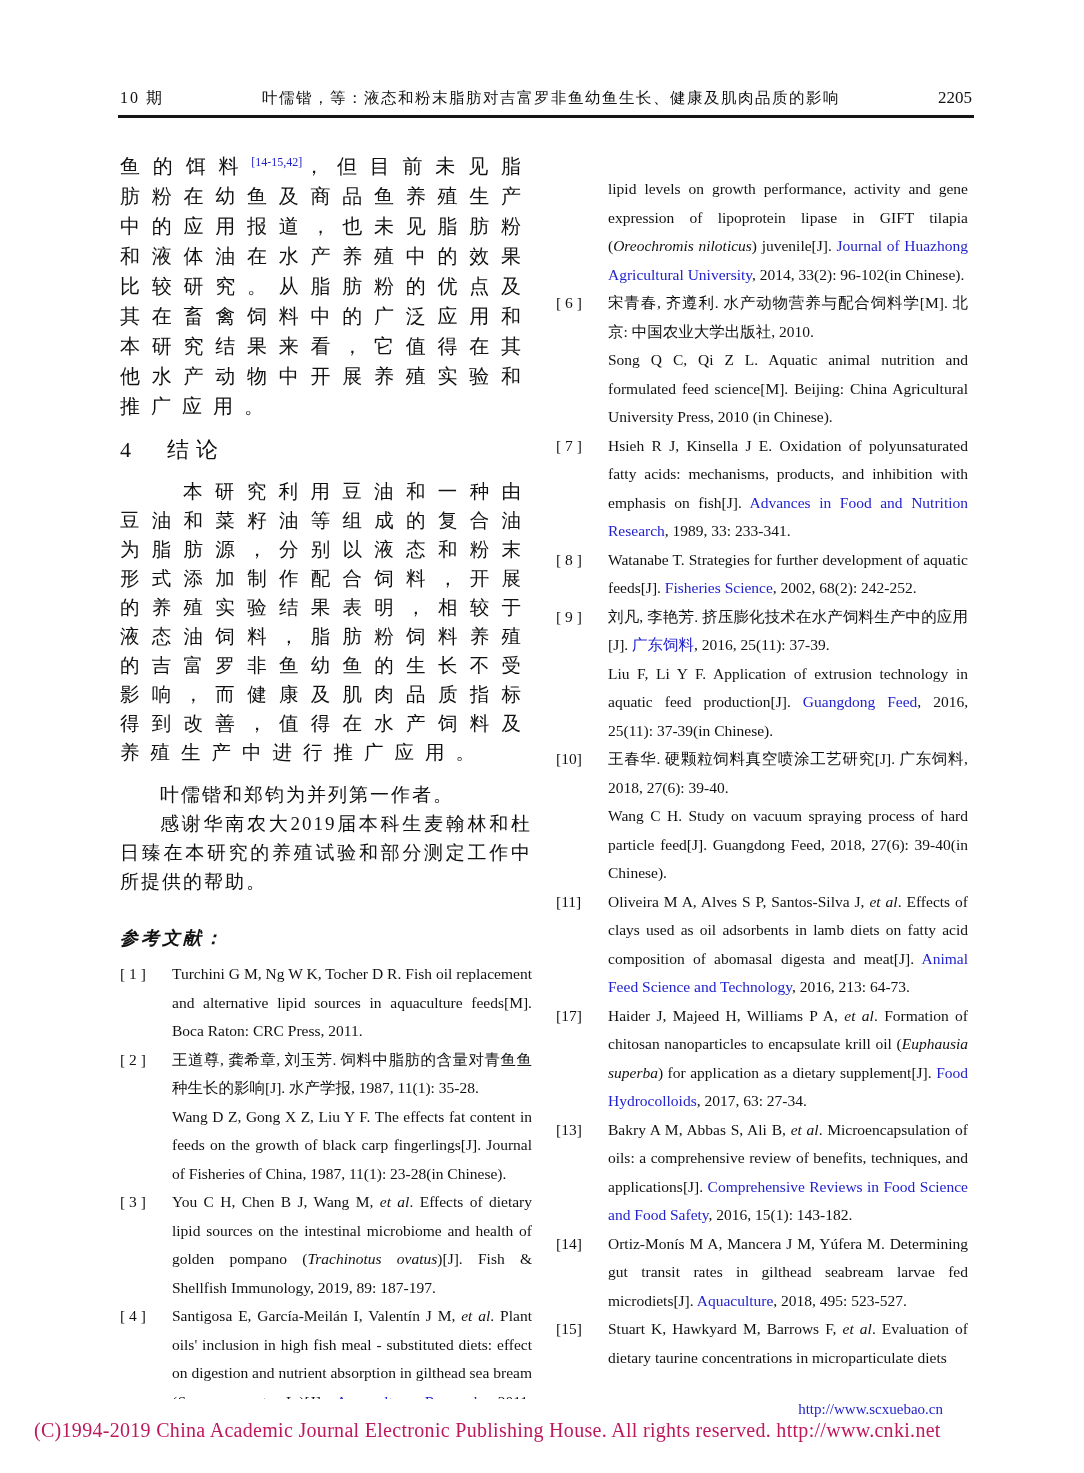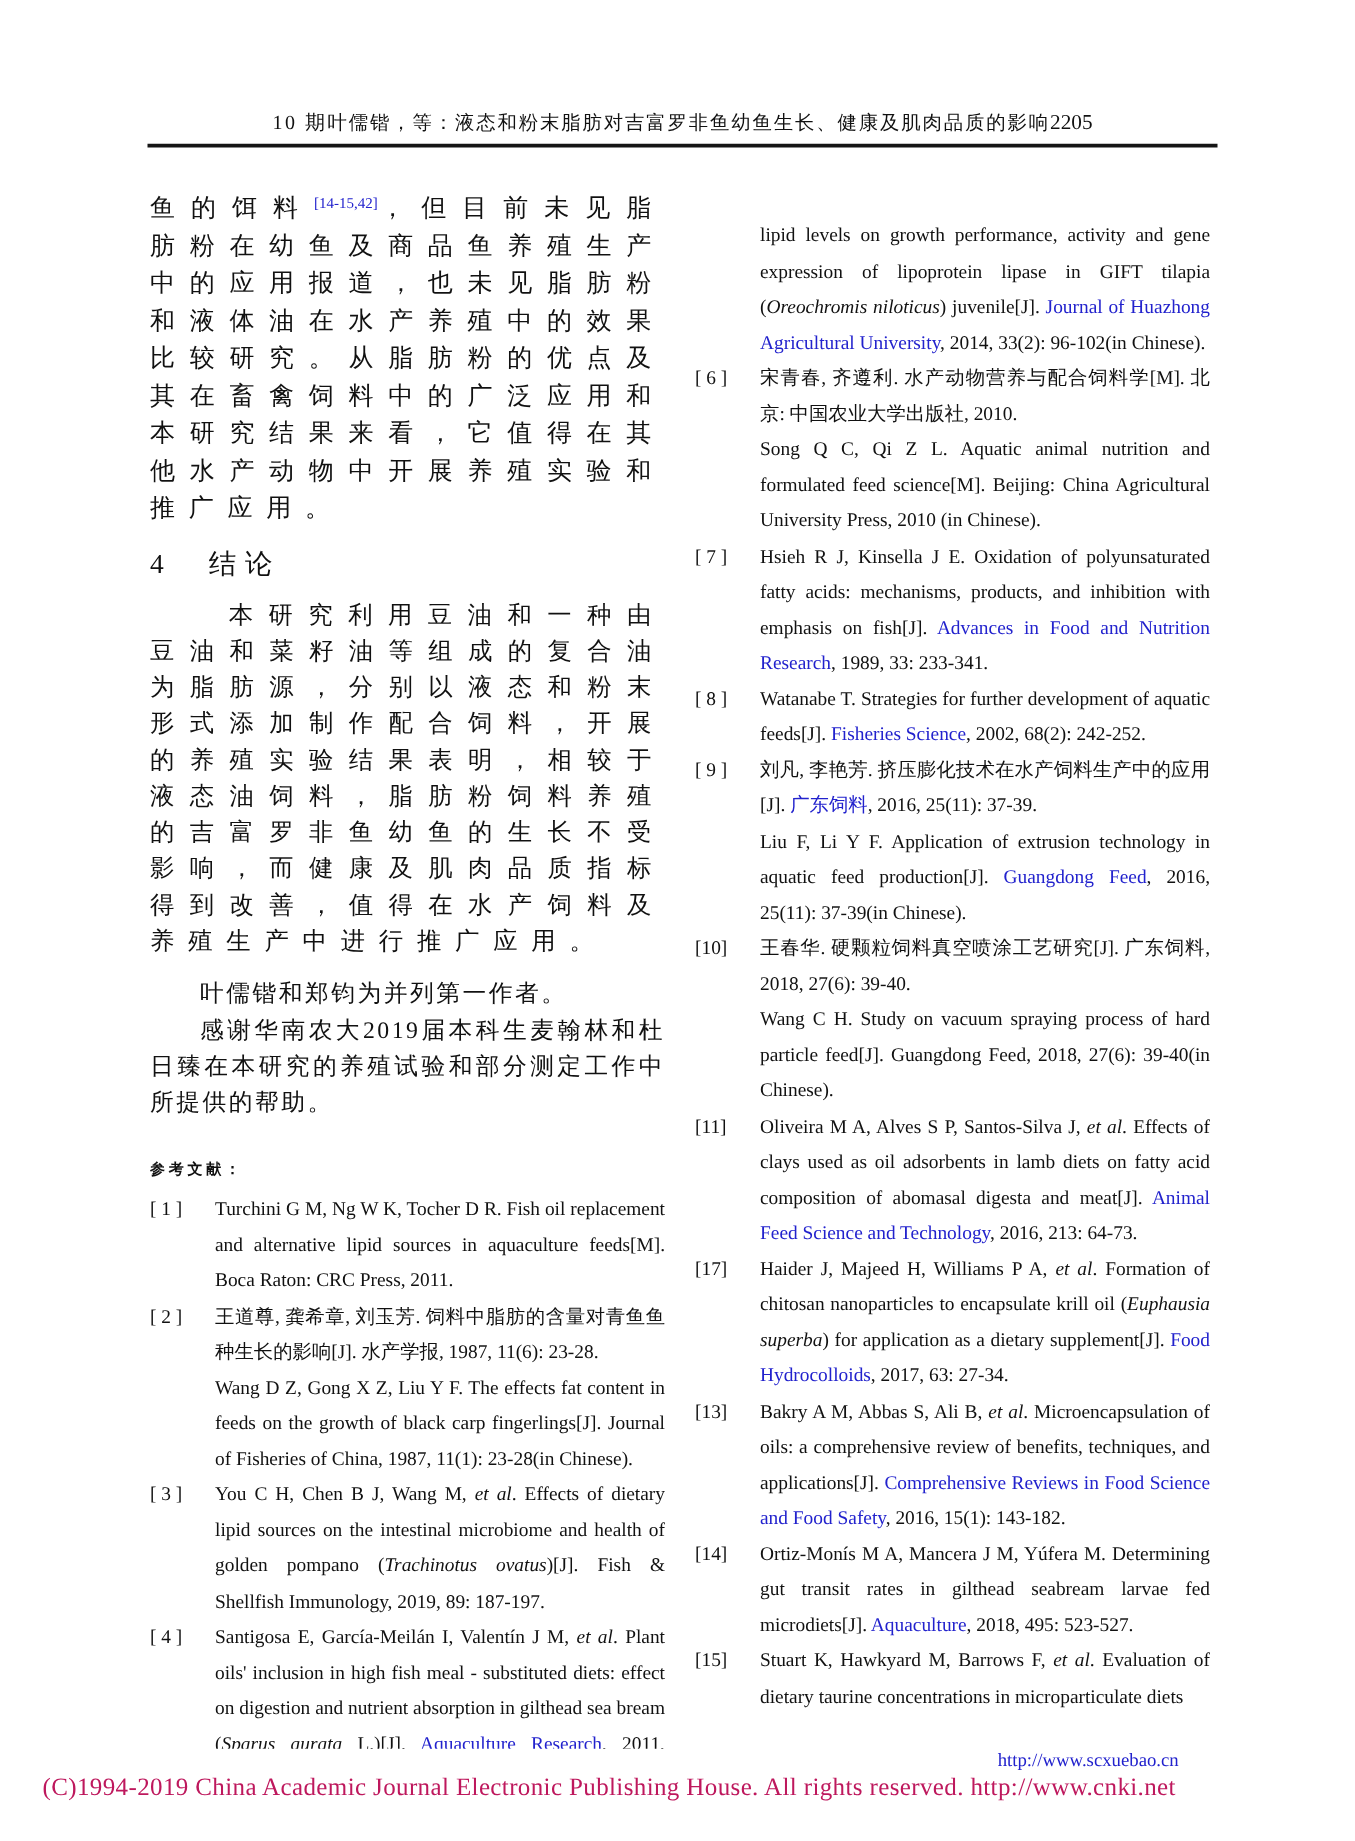--- a/index.html
+++ b/index.html
@@ -7,21 +7,21 @@
     position:relative;
     width:1084px;height:1473px;
     background:#ffffff;
     font-family:"Liberation Serif","DejaVu Serif",serif;
     color:#111;
     overflow:hidden;
   }
   
   .page-header{
     position:absolute;left:120px;top:88px;width:852px;
-    display:flex;justify-content:center;align-items:baseline;
+    display:flex;justify-content:space-between;align-items:baseline;
     font-size:16px;
   }
   .page-header .issue{letter-spacing:2px;}
   .page-header .running-title{letter-spacing:1.5px;font-size:15.5px;}
   .page-header .pageno{font-size:17px;}
   .header-rule{
     position:absolute;left:118px;top:115px;width:856px;height:2.6px;
     background:#151515;
   }
   
@@ -40,21 +40,21 @@
     letter-spacing:7px;line-height:26px;
   }
   .ack{
     margin:0;font-size:19px;line-height:29px;letter-spacing:2px;
     text-align:justify;text-indent:40px;
   }
   .ack.first{margin-top:13px;}
   .ref-heading{
     margin-top:30px;
     font-family:"Liberation Sans","DejaVu Sans",sans-serif;
-    font-weight:bold;font-size:12px;letter-spacing:3px;
+    font-weight:bold;font-size:18px;letter-spacing:3px;font-style:italic;
   }
   
   .ref-list{margin-top:10px;font-size:15.5px;line-height:28.5px;}
   .col-right .ref-list{margin-top:0;padding-top:2px;}
   .ref-row{display:flex;align-items:flex-start;}
   .ref-num{flex:0 0 52px;white-space:pre;}
   .ref-text{flex:1 1 auto;text-align:justify;}
   .seg-n{}
   .seg-i{font-style:italic;}
   .seg-l{color:#2222cd;}
@@ -90,21 +90,21 @@
     <p class="ack first">叶儒锴和郑钧为并列第一作者。</p>
     <p class="ack">感谢华南农大2019届本科生麦翰林和杜日臻在本研究的养殖试验和部分测定工作中所提供的帮助。</p>
     <div class="ref-heading">参考文献：</div>
     <div class="ref-list">
         <div class="ref-row">
           <span class="ref-num">[ 1 ]</span>
           <div class="ref-text"><span class="seg-n">Turchini G M, Ng W K, Tocher D R. Fish oil replacement and alternative lipid sources in aquaculture feeds[M]. Boca Raton: CRC Press, 2011.</span></div>
         </div>
         <div class="ref-row">
           <span class="ref-num">[ 2 ]</span>
-          <div class="ref-text"><span class="seg-n">王道尊, 龚希章, 刘玉芳. 饲料中脂肪的含量对青鱼鱼种生长的影响[J]. 水产学报, 1987, 11(6): 23-28.</span></div>
+          <div class="ref-text"><span class="seg-n">王道尊, 龚希章, 刘玉芳. 饲料中脂肪的含量对青鱼鱼种生长的影响[J]. 水产学报, 1987, 11(1): 35-28.</span></div>
         </div>
         <div class="ref-row">
           <span class="ref-num"></span>
           <div class="ref-text"><span class="seg-n">Wang D Z, Gong X Z, Liu Y F. The effects fat content in feeds on the growth of black carp fingerlings[J]. Journal of Fisheries of China, 1987, 11(1): 23-28(in Chinese).</span></div>
         </div>
         <div class="ref-row">
           <span class="ref-num">[ 3 ]</span>
           <div class="ref-text"><span class="seg-n">You C H, Chen B J, Wang M, </span><span class="seg-i">et al</span><span class="seg-n">. Effects of dietary lipid sources on the intestinal microbiome and health of golden pompano (</span><span class="seg-i">Trachinotus ovatus</span><span class="seg-n">)[J]. Fish &amp; Shellfish Immunology, 2019, 89: 187-197.</span></div>
         </div>
         <div class="ref-row">

